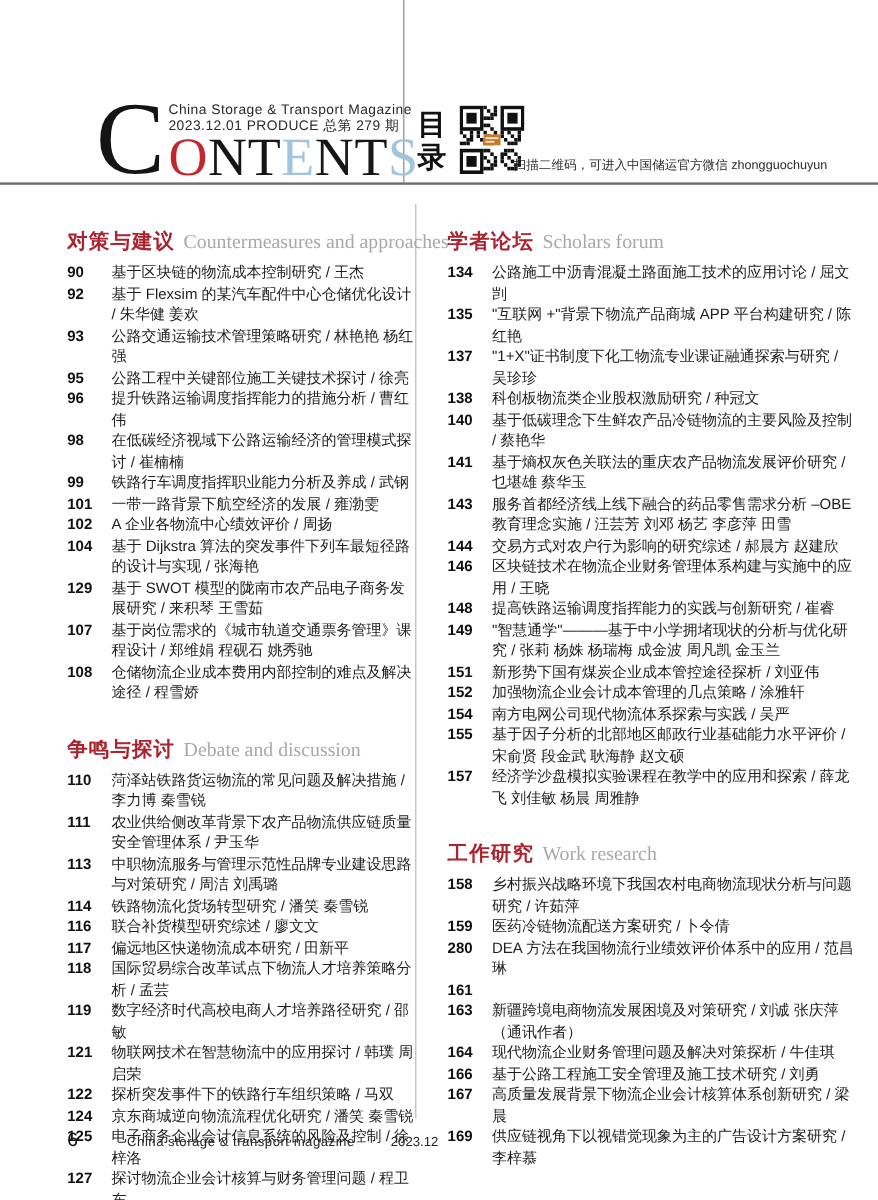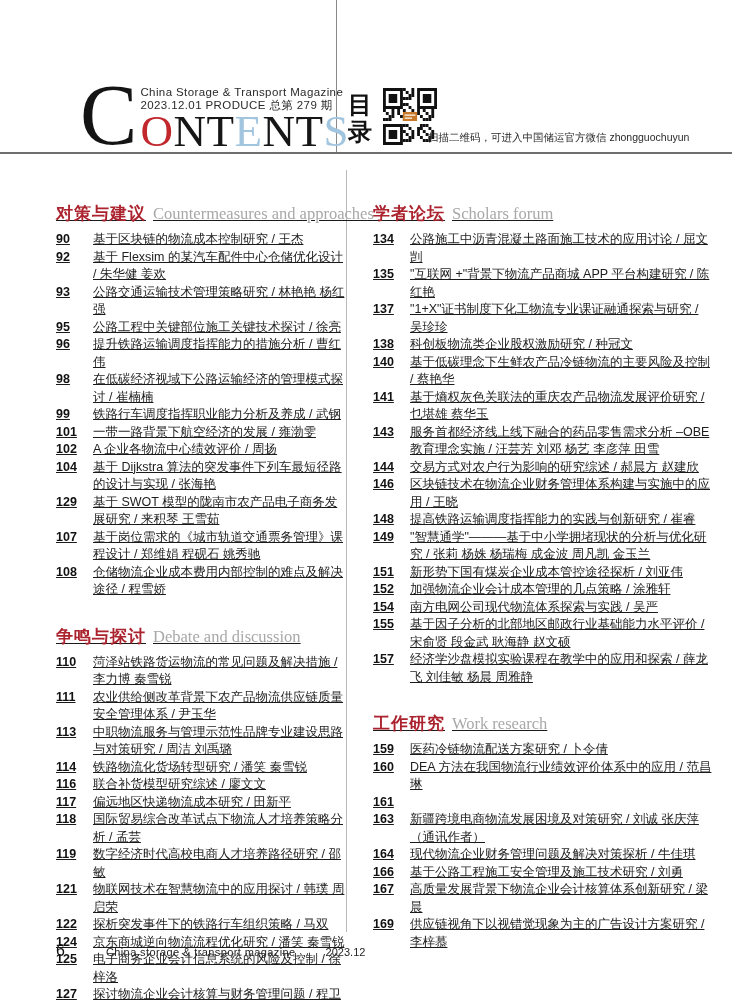--- a/index.html
+++ b/index.html
@@ -15,21 +15,21 @@
   .logo-word{font-family:"Liberation Serif","DejaVu Serif",serif;font-size:45px;line-height:38px;letter-spacing:0.5px;}
   .mulu{position:absolute;left:348px;top:92px;font-family:"Liberation Serif","DejaVu Serif",serif;
         font-weight:bold;font-size:24px;line-height:27px;color:#111;text-align:center;}
   .qr{position:absolute;left:383px;top:88px;width:54px;height:57px;}
   .qr-caption{position:absolute;left:428px;top:131px;font-size:10.5px;color:#2a2a2a;white-space:nowrap;}
   
   .col{position:absolute;top:186px;}
   .col-left{left:56px;width:291px;}
   .col-right{left:373px;width:340px;}
   .col-divider{position:absolute;left:346px;top:170px;width:1px;height:762px;background:#b9b9b9;}
-  .section{margin:16px 0 26px 0;text-decoration:underline;}
+  .section{margin:4px 0 26px 0;}
   .sec-hdr{margin-bottom:6px;white-space:nowrap;}
   .sec-cn{font-weight:bold;font-size:17px;letter-spacing:1px;}
   .sec-en{font-family:"Liberation Serif","DejaVu Serif",serif;font-size:16.5px;margin-left:7px;}
   .item{display:flex;font-size:12.5px;line-height:17.5px;}
   .item .num{width:37px;flex:none;font-weight:bold;color:#111;}
   .item .title{flex:1;color:#1d1d1d;}
   
   .footer{position:absolute;left:56px;top:942px;display:flex;align-items:baseline;}
   .foot-pg{font-size:16px;color:#111;}
   .foot-mag{margin-left:41px;font-size:11px;letter-spacing:0.4px;color:#252525;}
@@ -326,25 +326,29 @@
           <span class="title">基于因子分析的北部地区邮政行业基础能力水平评价 / 宋俞贤 段金武 耿海静 赵文硕</span>
         </div>
         <div class="item">
           <span class="num">157</span>
           <span class="title">经济学沙盘模拟实验课程在教学中的应用和探索 / 薛龙飞 刘佳敏 杨晨 周雅静</span>
         </div>
       </div>
       <div class="section">
         <div class="sec-hdr"><span class="sec-cn" style="color: rgb(171, 35, 46);">工作研究</span><span class="sec-en" style="color: rgb(168, 168, 168);">Work research</span></div>
         <div class="item">
+          <span class="num">158</span>
+          <span class="title">乡村振兴战略环境下我国农村电商物流现状分析与问题研究 / 许茹萍</span>
+        </div>
+        <div class="item">
           <span class="num">159</span>
           <span class="title">医药冷链物流配送方案研究 / 卜令倩</span>
         </div>
         <div class="item">
-          <span class="num">160</span>
+          <span class="num">280</span>
           <span class="title">DEA 方法在我国物流行业绩效评价体系中的应用 / 范昌琳</span>
         </div>
         <div class="item">
           <span class="num">161</span>
         </div>
         <div class="item">
           <span class="num">163</span>
           <span class="title">新疆跨境电商物流发展困境及对策研究 / 刘诚 张庆萍（通讯作者）</span>
         </div>
         <div class="item">

